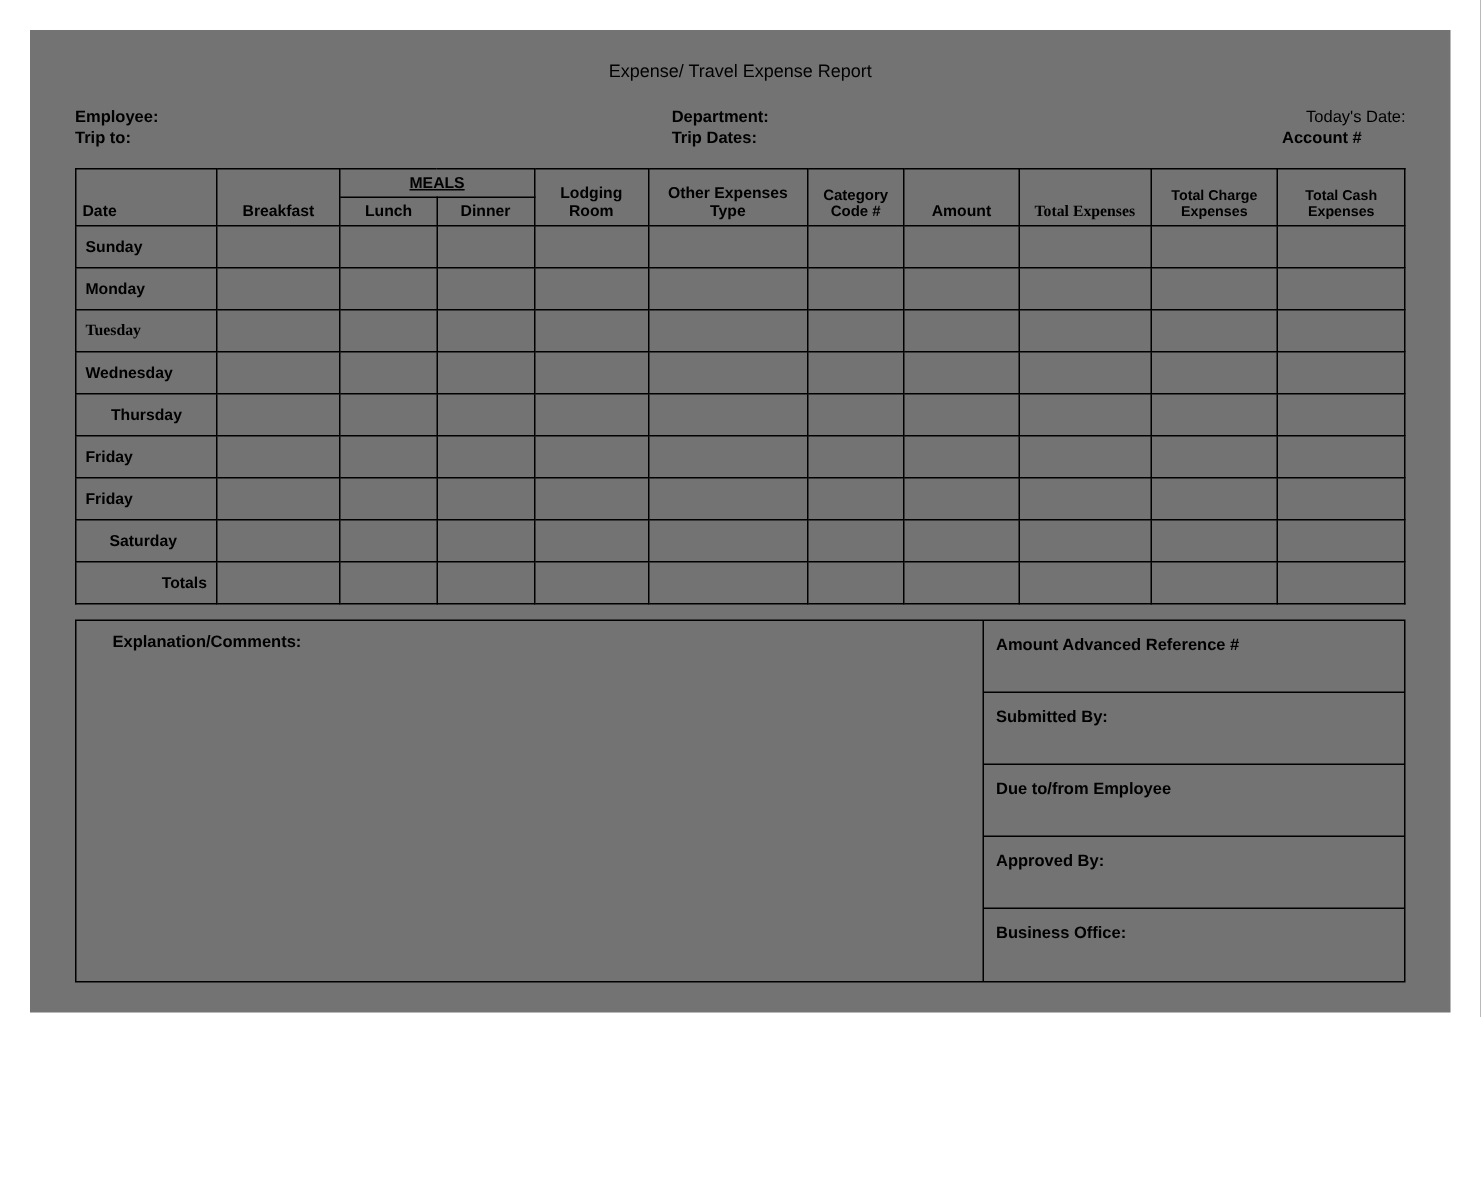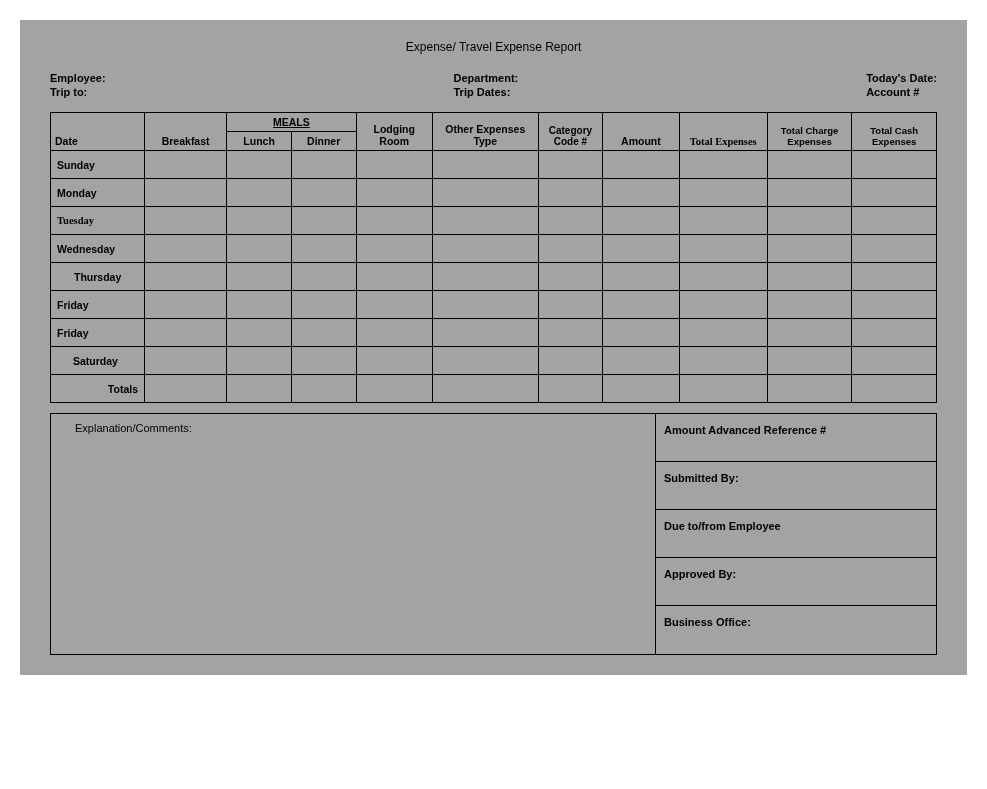--- a/index.html
+++ b/index.html
@@ -6,21 +6,21 @@
     body {
       background: #fff;
       font-family: Arial, sans-serif;
       font-size: 11px;
       color: #000;
       padding: 20px;
     }
     .page {
       max-width: 960px;
       margin: 0 auto;
-      background: #a3a3a3;
+      background: #737373;
       padding: 20px 30px;
     }
     .title {
       text-align: center;
       font-size: 12px;
       margin-bottom: 18px;
     }
     .header-fields {
       display: flex;
       justify-content: space-between;
@@ -73,21 +73,21 @@
       border: 1.5px solid #000;
       min-height: 220px;
     }
     .comments-box {
       flex: 1;
       border-right: 1.5px solid #000;
       padding: 8px;
       font-size: 11px;
       vertical-align: top;
     }
-    .comments-box .comments-label { font-weight: normal; padding-left: 16px; }
+    .comments-box .comments-label { font-weight: bold; padding-left: 16px; }
     .signature-section {
       width: 280px;
       display: flex;
       flex-direction: column;
     }
     .sig-row {
       border-bottom: 1px solid #000;
       padding: 10px 8px;
       font-size: 11px;
       min-height: 48px;
@@ -113,21 +113,21 @@
   <div class="header-fields">
     <div class="header-col">
       <span style="font-weight:bold;">Employee:</span>
       <span style="font-weight:bold;">Trip to:</span>
     </div>
     <div class="header-col">
       <span style="font-weight:bold;">Department:</span>
       <span style="font-weight:bold;">Trip Dates:</span>
     </div>
     <div class="header-col">
-      <span style="font-weight:bold;">Today's Date:</span>
+      <span style="font-weight:normal;margin-left:16px;">Today's Date:</span>
       <span style="font-weight:bold;">Account #</span>
     </div>
   </div>
 
   <table class="expense-table">
     <thead>
       <tr>
         <th class="col-date" rowspan="2" style="vertical-align:bottom; text-align:left;">Date</th>
         <th class="col-breakfast" rowspan="2" style="vertical-align:bottom;">Breakfast</th>
         <th colspan="2" class="th-meals-group">

